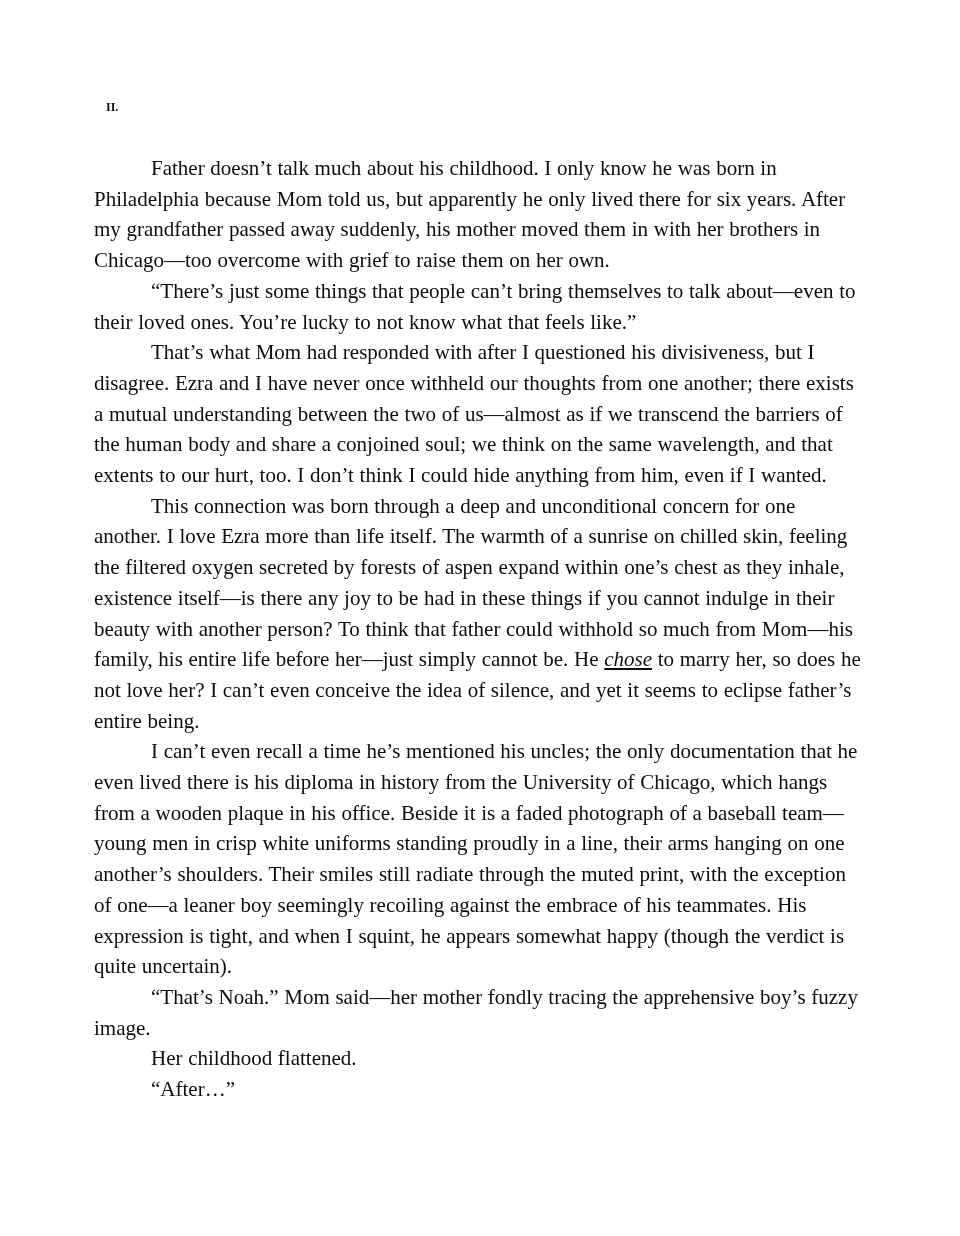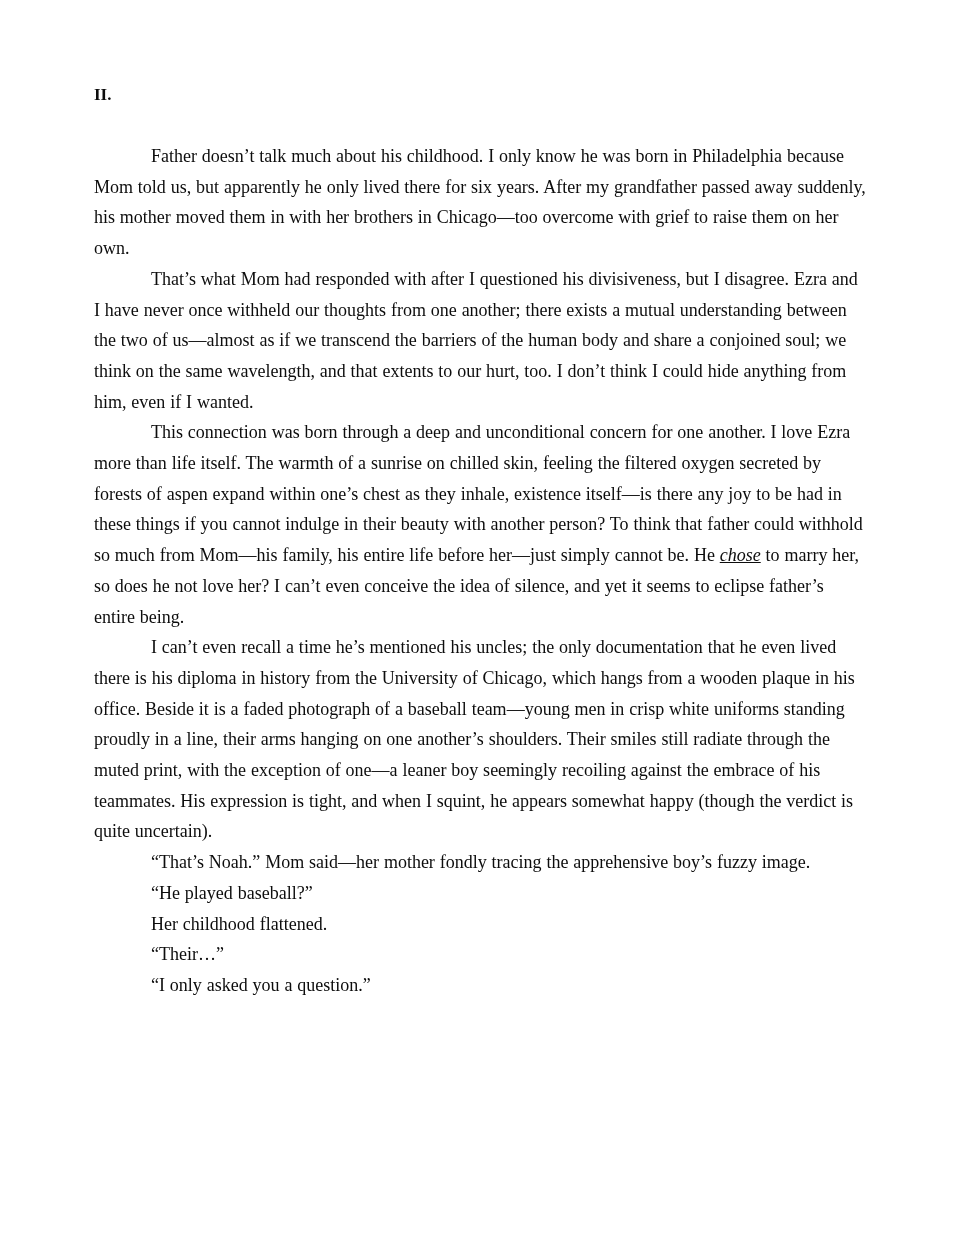--- a/index.html
+++ b/index.html
@@ -12,50 +12,49 @@
     width: 960px;
     min-height: 1236px;
     margin: 0 auto;
     background: #ffffff;
     box-sizing: border-box;
     padding: 80px 94px 60px 94px;
     font-family: "Liberation Serif", "DejaVu Serif", serif;
     color: #0d0d0d;
   }
   .section-heading {
-    font-size: 17px;
+    font-size: 12px;
     font-weight: bold;
     line-height: 30px;
-    margin: 0;
+    margin: 12px;
   }
   .body-text {
     margin-top: 31px;
   }
   .para {
     margin: 0;
-    font-size: 18px;
+    font-size: 21px;
     line-height: 30.7px;
     text-indent: 57px;
     text-align: left;
     word-spacing: 0.02em;
   }
   .para em {
     font-style: italic;
     text-decoration: underline;
   }
 </style>
 </head>
 <body>
 
 <div class="page">
   <h2 class="section-heading">II.</h2>
   <div class="body-text">
       <p class="para"><span>Father doesn’t talk much about his childhood. I only know he was born in Philadelphia because Mom told us, but apparently he only lived there for six years. After my grandfather passed away suddenly, his mother moved them in with her brothers in Chicago—too overcome with grief to raise them on her own.</span></p>
+      <p class="para"><span>“There’s just some things that people can’t bring themselves to talk about—even to their loved ones. You’re lucky to not know what that feels like.”</span></p>
       <p class="para"><span>That’s what Mom had responded with after I questioned his divisiveness, but I disagree. Ezra and I have never once withheld our thoughts from one another; there exists a mutual understanding between the two of us—almost as if we transcend the barriers of the human body and share a conjoined soul; we think on the same wavelength, and that extents to our hurt, too. I don’t think I could hide anything from him, even if I wanted.</span></p>
       <p class="para"><span>This connection was born through a deep and unconditional concern for one another. I love Ezra more than life itself. The warmth of a sunrise on chilled skin, feeling the filtered oxygen secreted by forests of aspen expand within one’s chest as they inhale, existence itself—is there any joy to be had in these things if you cannot indulge in their beauty with another person? To think that father could withhold so much from Mom—his family, his entire life before her—just simply cannot be. He </span><em>chose</em><span> to marry her, so does he not love her? I can’t even conceive the idea of silence, and yet it seems to eclipse father’s entire being.</span></p>
       <p class="para"><span>I can’t even recall a time he’s mentioned his uncles; the only documentation that he even lived there is his diploma in history from the University of Chicago, which hangs from a wooden plaque in his office. Beside it is a faded photograph of a baseball team—young men in crisp white uniforms standing proudly in a line, their arms hanging on one another’s shoulders. Their smiles still radiate through the muted print, with the exception of one—a leaner boy seemingly recoiling against the embrace of his teammates. His expression is tight, and when I squint, he appears somewhat happy (though the verdict is quite uncertain).</span></p>
       <p class="para"><span>“That’s Noah.” Mom said—her mother fondly tracing the apprehensive boy’s fuzzy image.</span></p>
-      <p class="para"><span>“He played baseball?”</span></p>
       <p class="para"><span>Her childhood flattened.</span></p>
-      <p class="para"><span>“Their…”</span></p>
-      <p class="para"><span>“I only asked you a question.”</span></p>
+      <p class="para"><span>“After…”</span></p>
     </div>
 </div>
 
 </body></html>

